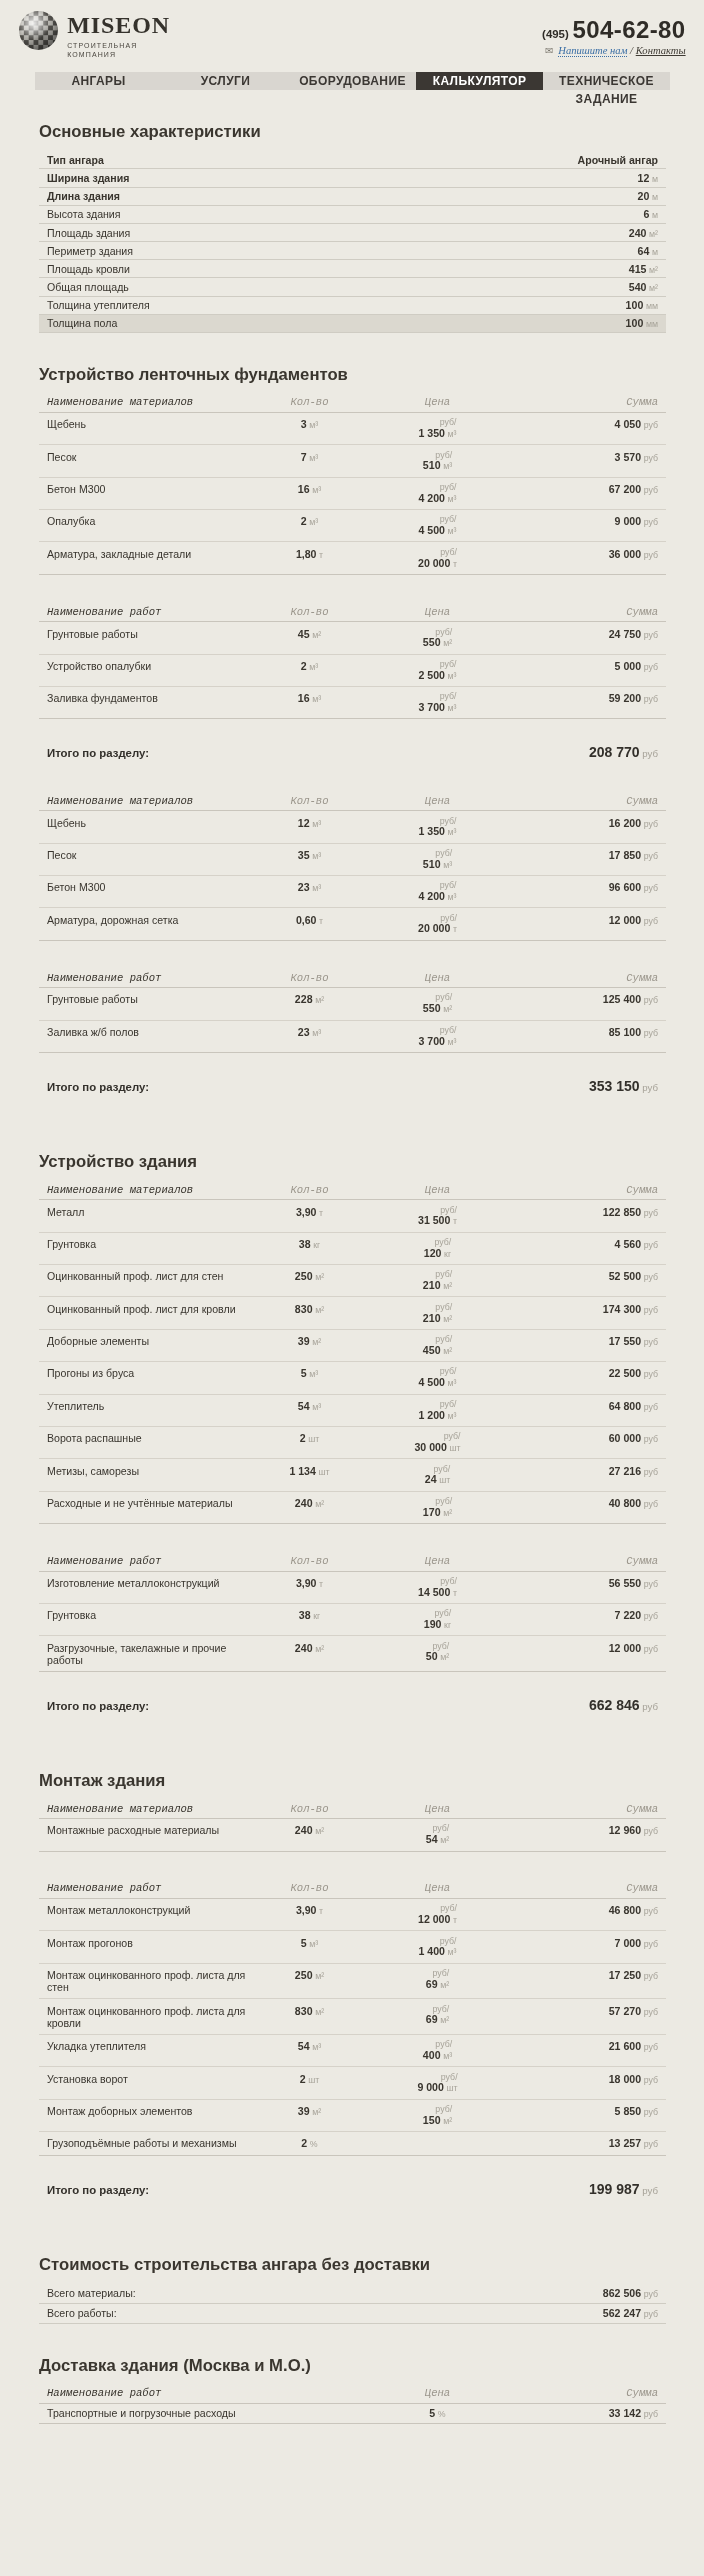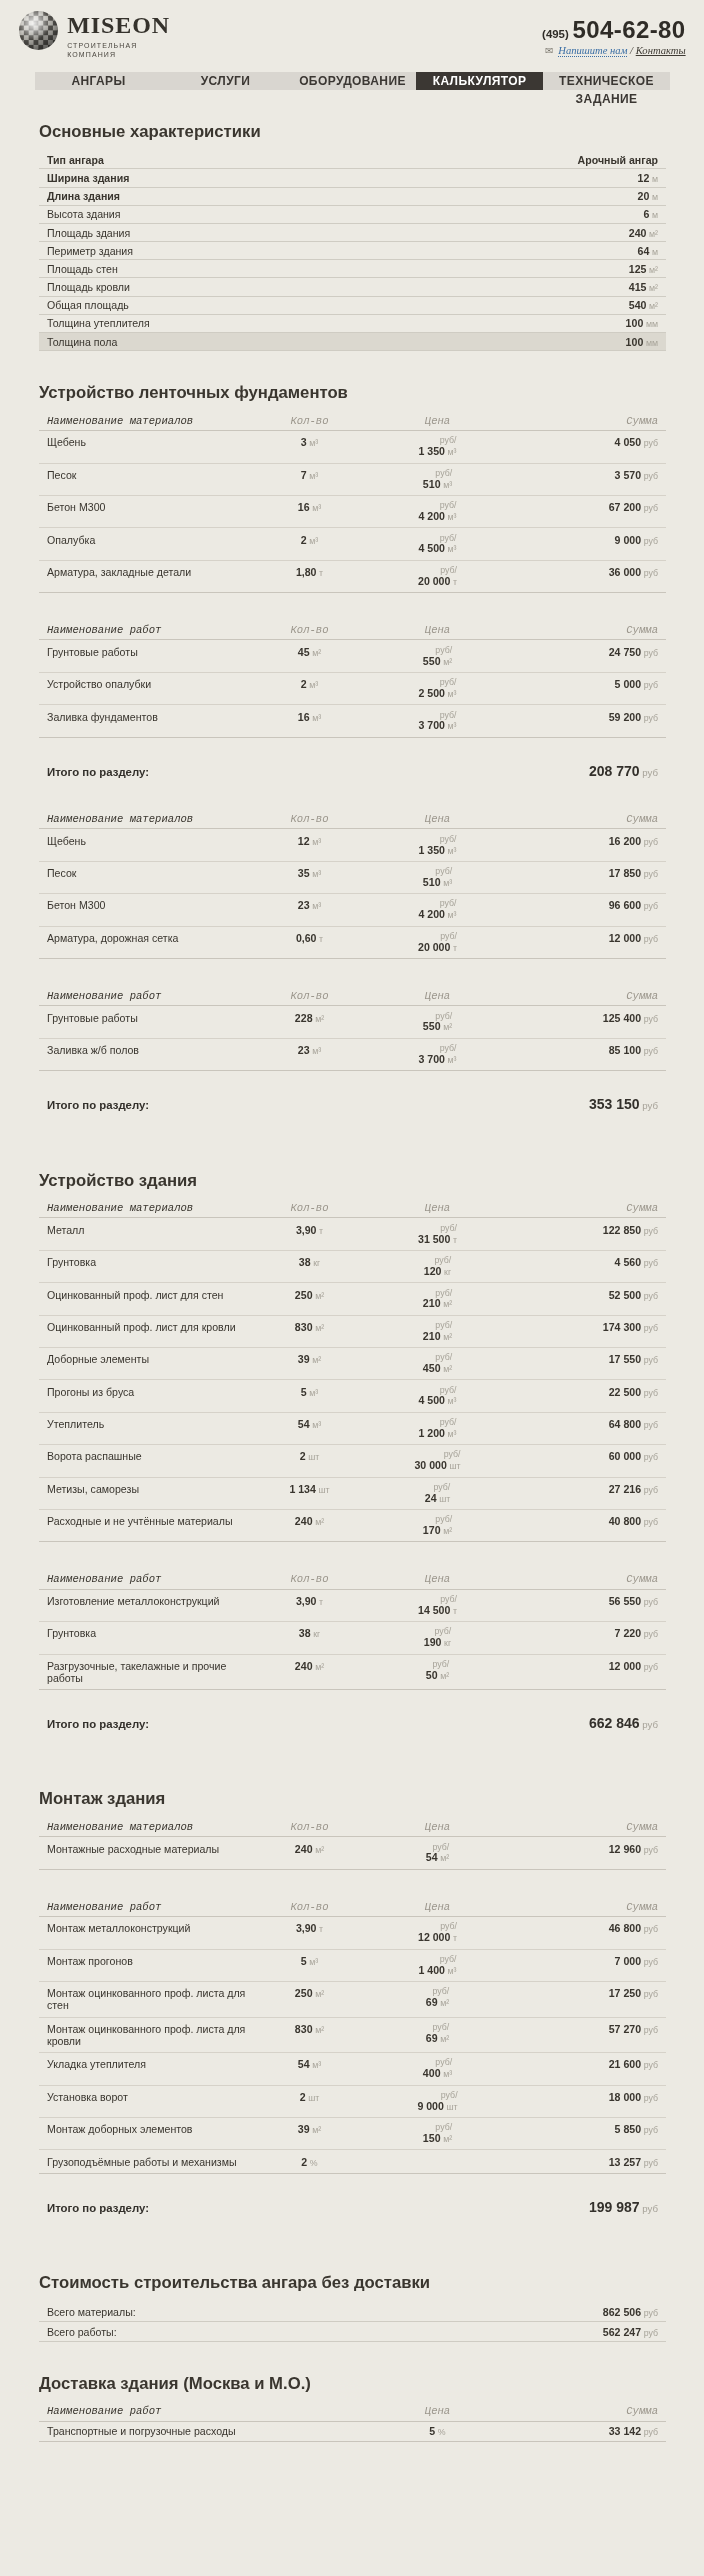--- a/index.html
+++ b/index.html
@@ -135,24 +135,20 @@
         </div>
         <div class="char-row">
           <div class="char-label">Площадь здания</div>
           <div class="char-value"><span class="val">240</span><span class="unit">м²</span></div>
         </div>
         <div class="char-row">
           <div class="char-label">Периметр здания</div>
           <div class="char-value"><span class="val">64</span><span class="unit">м</span></div>
         </div>
         <div class="char-row">
-          <div class="char-label">Площадь стен</div>
-          <div class="char-value"><span class="val">125</span><span class="unit">м²</span></div>
-        </div>
-        <div class="char-row">
           <div class="char-label">Площадь кровли</div>
           <div class="char-value"><span class="val">415</span><span class="unit">м²</span></div>
         </div>
         <div class="char-row">
           <div class="char-label">Общая площадь</div>
           <div class="char-value"><span class="val">540</span><span class="unit">м²</span></div>
         </div>
         <div class="char-row">
           <div class="char-label">Толщина утеплителя</div>
           <div class="char-value"><span class="val">100</span><span class="unit">мм</span></div>

